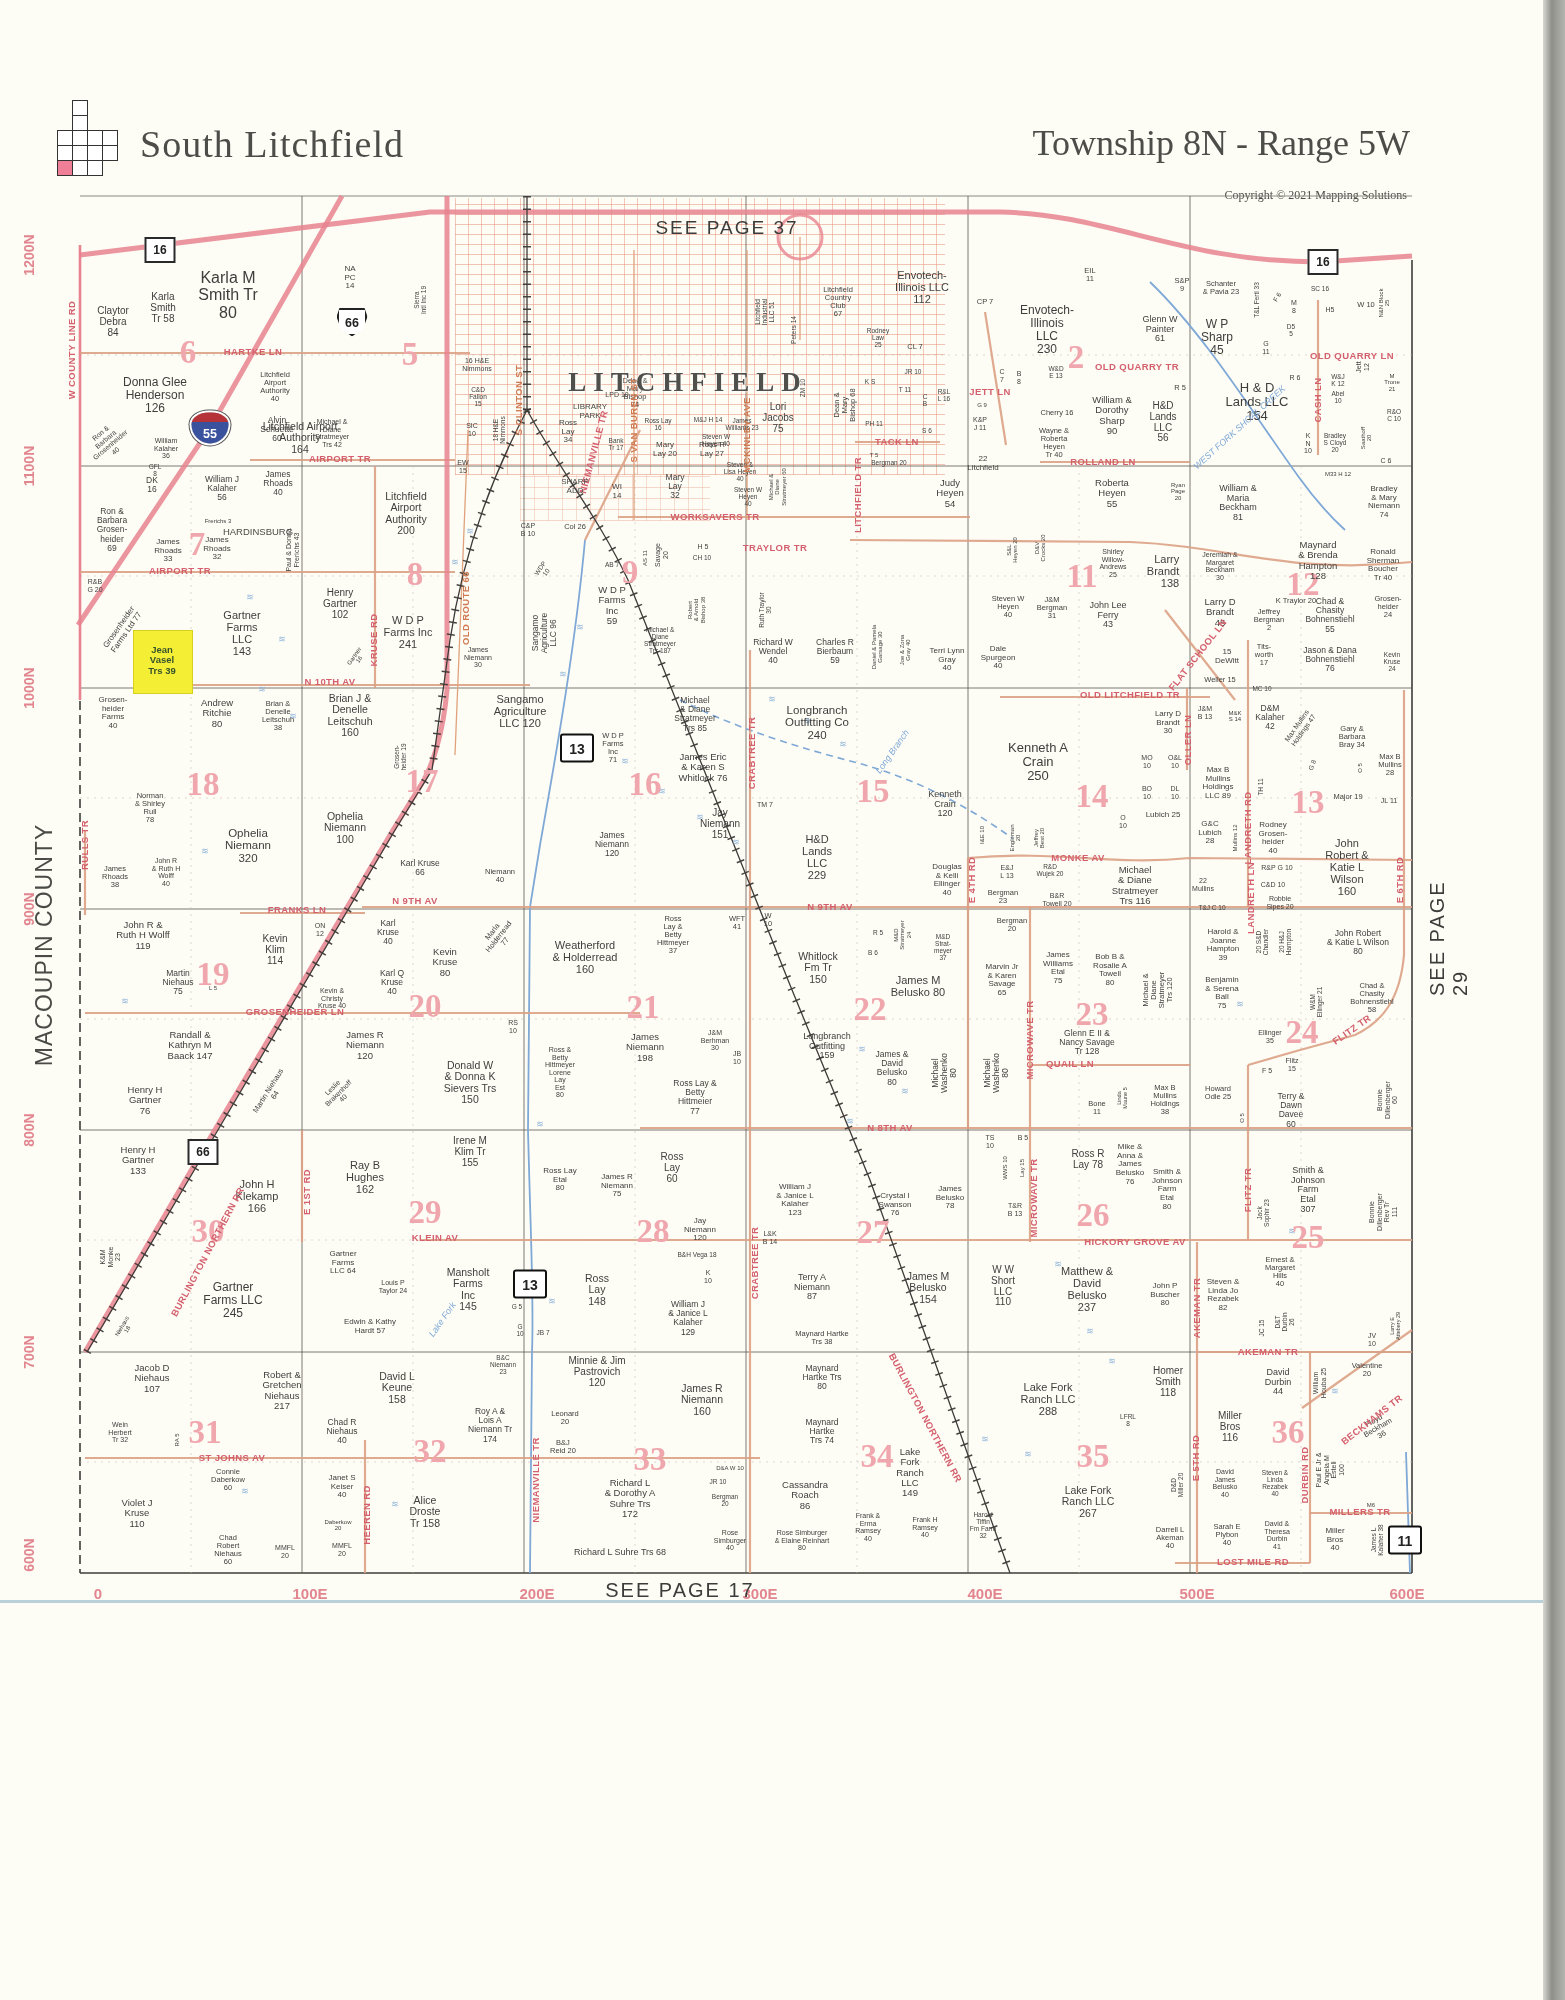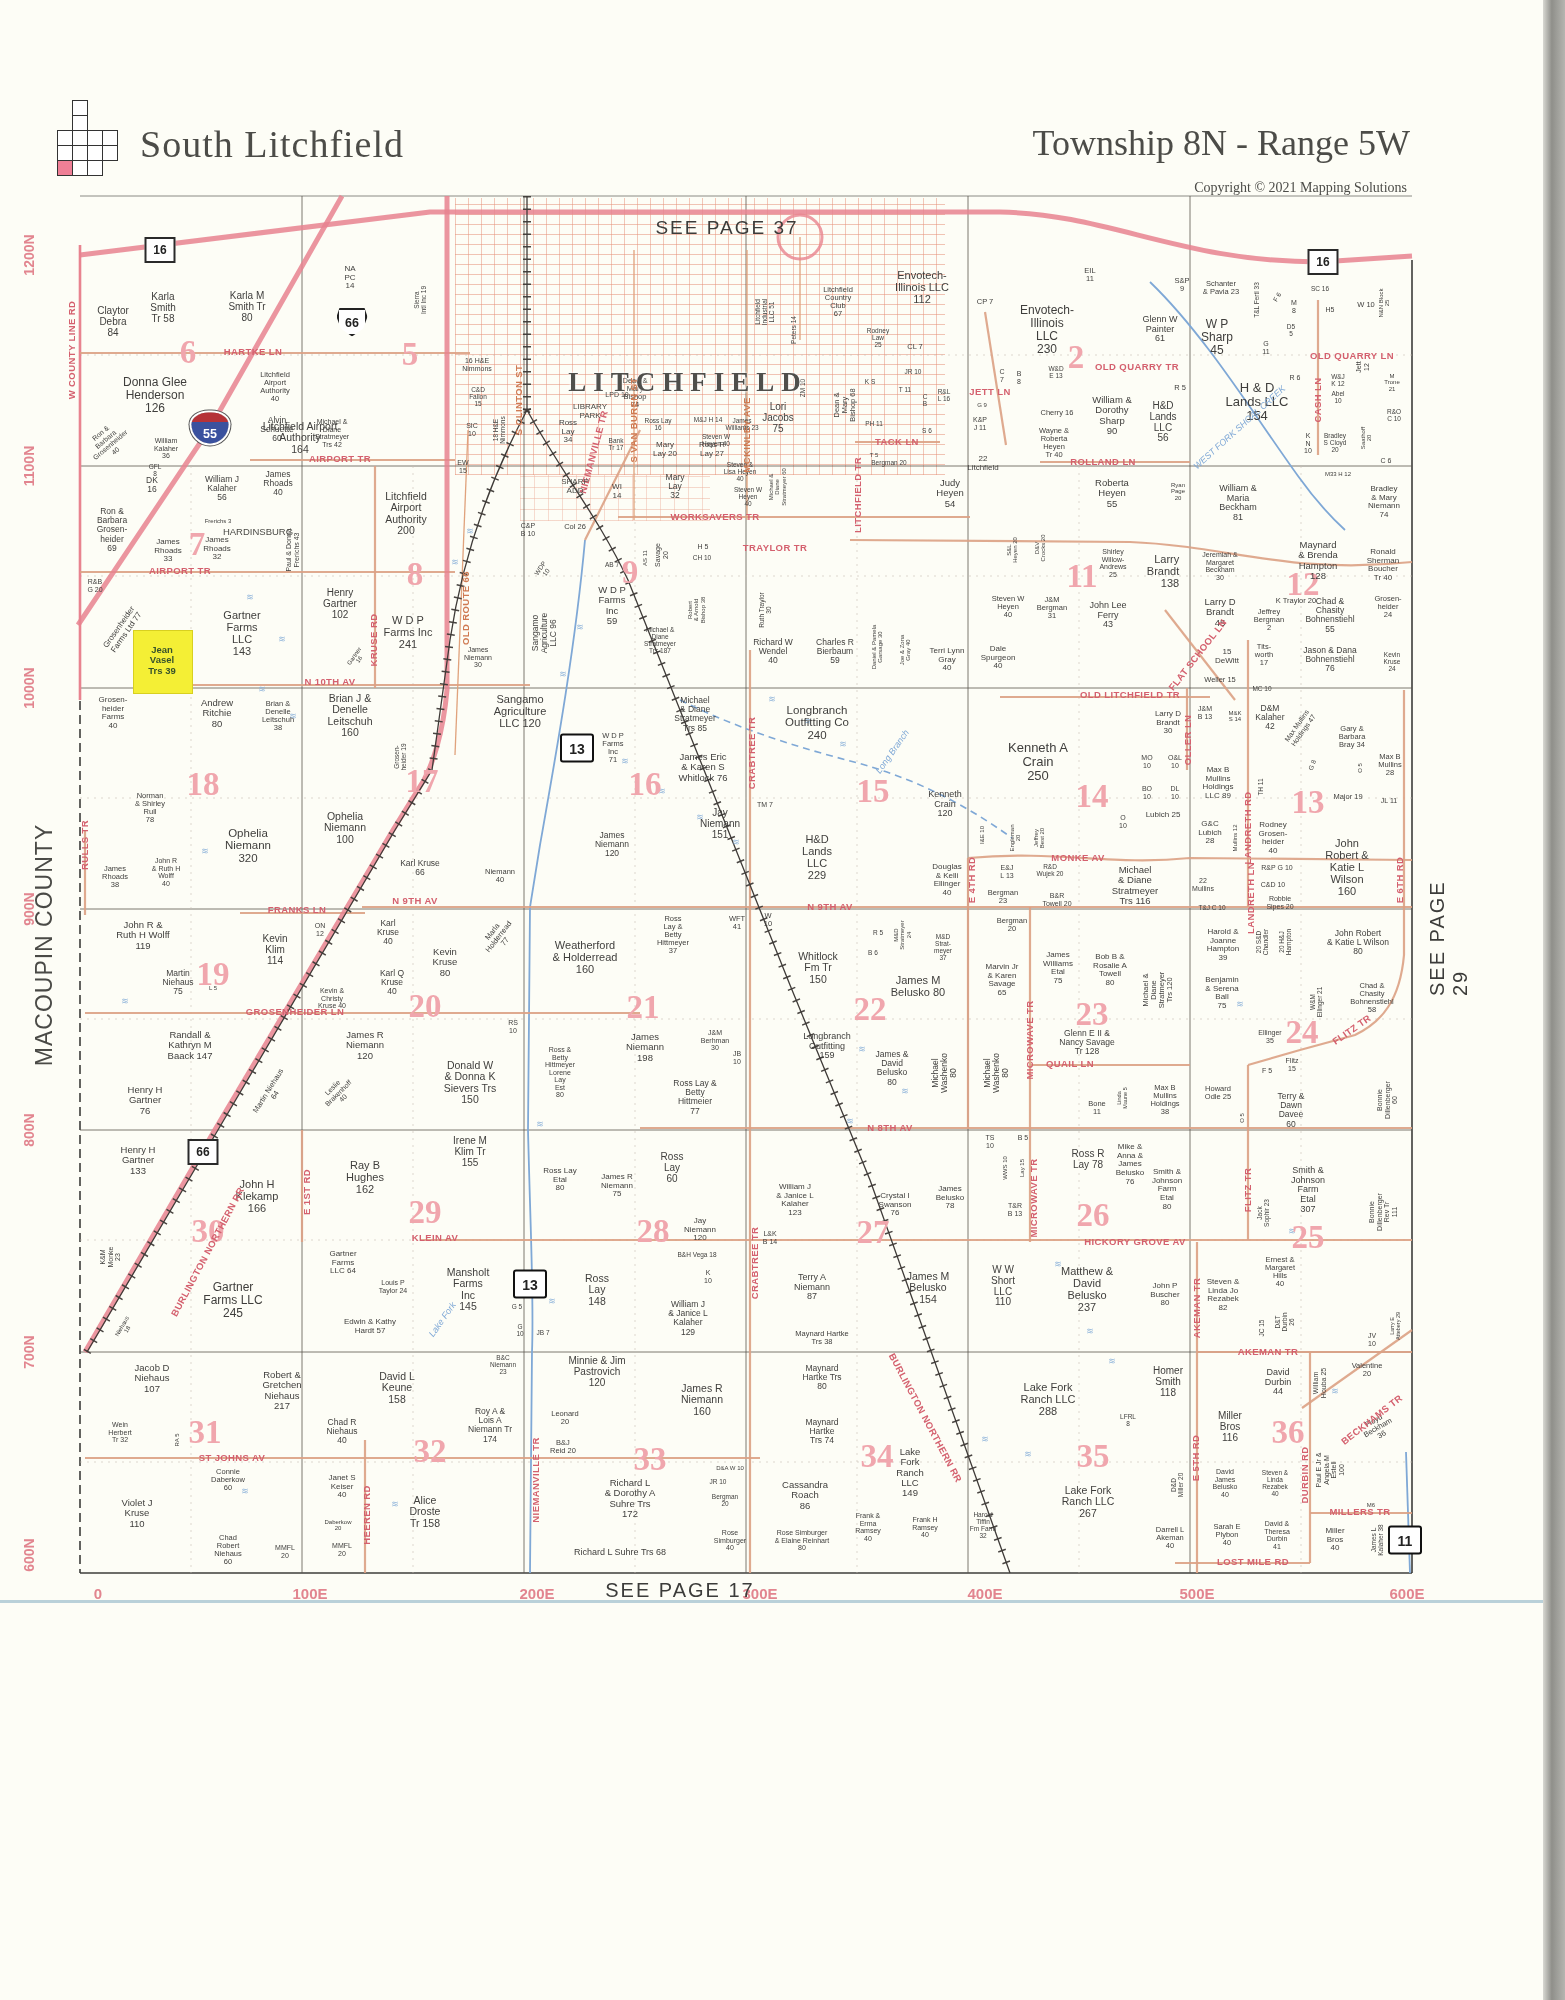--- a/index.html
+++ b/index.html
@@ -12,21 +12,21 @@
   .roadlbl.o{color:#cf7a52;}
   .secnum{color:#f0a6ad;font-family:"Liberation Serif",serif;font-weight:bold;z-index:5;}
   .edgepink{color:#e2858f;font-weight:bold;}
   .water{color:#7fa8d6;font-style:italic;white-space:nowrap;z-index:6;}
   .marsh{color:#8fb4da;z-index:4;}
   .place{color:#4a4a46;font-weight:normal;z-index:7;}
   #title{position:absolute;left:140px;top:122px;font-family:"Liberation Serif",serif;
          font-size:38px;color:#4c4c48;letter-spacing:1px;}
   #township{position:absolute;right:155px;top:122px;font-family:"Liberation Serif",serif;
          font-size:36px;color:#4c4c48;}
-  #copyright{position:absolute;right:158px;top:180px;font-size:14px;color:#4c4c48;
+  #copyright{position:absolute;right:158px;top:188px;font-size:12px;color:#4c4c48;
          font-family:"Liberation Serif",serif;}
   #see37{position:absolute;left:727px;top:228px;transform:translate(-50%,-50%);
          font-size:19px;letter-spacing:2px;color:#3c3c3a;z-index:8;}
   #see17{position:absolute;left:680px;top:1590px;transform:translate(-50%,-50%);
          font-size:20px;letter-spacing:2px;color:#3c3c3a;z-index:8;}
   #see29{position:absolute;left:1449px;top:938px;transform:translate(-50%,-50%) rotate(-90deg);
          font-size:20px;letter-spacing:2px;color:#3c3c3a;z-index:8;}
   #macoupin{position:absolute;left:44px;top:945px;transform:translate(-50%,-50%) rotate(-90deg);
          font-size:23px;letter-spacing:1px;color:#4a4a46;z-index:8;white-space:nowrap;}
   #litchfield{position:absolute;left:688px;top:382px;transform:translate(-50%,-50%);
@@ -181,21 +181,21 @@
 Vasel
 Trs 39</div>
 <div id="litchfield">LITCHFIELD</div>
 <div id="labels">
       <div class="lbl parcel" style="left: 113px; top: 322px; font-size: 10px; transform: translate(-50%, -50%);">Claytor
 Debra
 84</div>
       <div class="lbl parcel" style="left: 163px; top: 308px; font-size: 10px; transform: translate(-50%, -50%);">Karla
 Smith
 Tr 58</div>
-      <div class="lbl parcel" style="left: 228px; top: 307px; font-size: 10px; transform: translate(-50%, -50%); margin-left: 19px;">Karla M
+      <div class="lbl parcel" style="left: 228px; top: 295px; font-size: 16px; transform: translate(-50%, -50%);">Karla M
 Smith Tr
 80</div>
       <div class="lbl parcel" style="left: 155px; top: 395px; font-size: 12px; transform: translate(-50%, -50%);">Donna Glee
 Henderson
 126</div>
       <div class="lbl parcel" style="left: 108px; top: 442px; font-size: 7px; transform: translate(-50%, -50%) rotate(-40deg);">Ron &amp;
 Barbara
 Grosenheider
 40</div>
       <div class="lbl parcel" style="left: 350px; top: 278px; font-size: 8px; transform: translate(-50%, -50%);">NA

